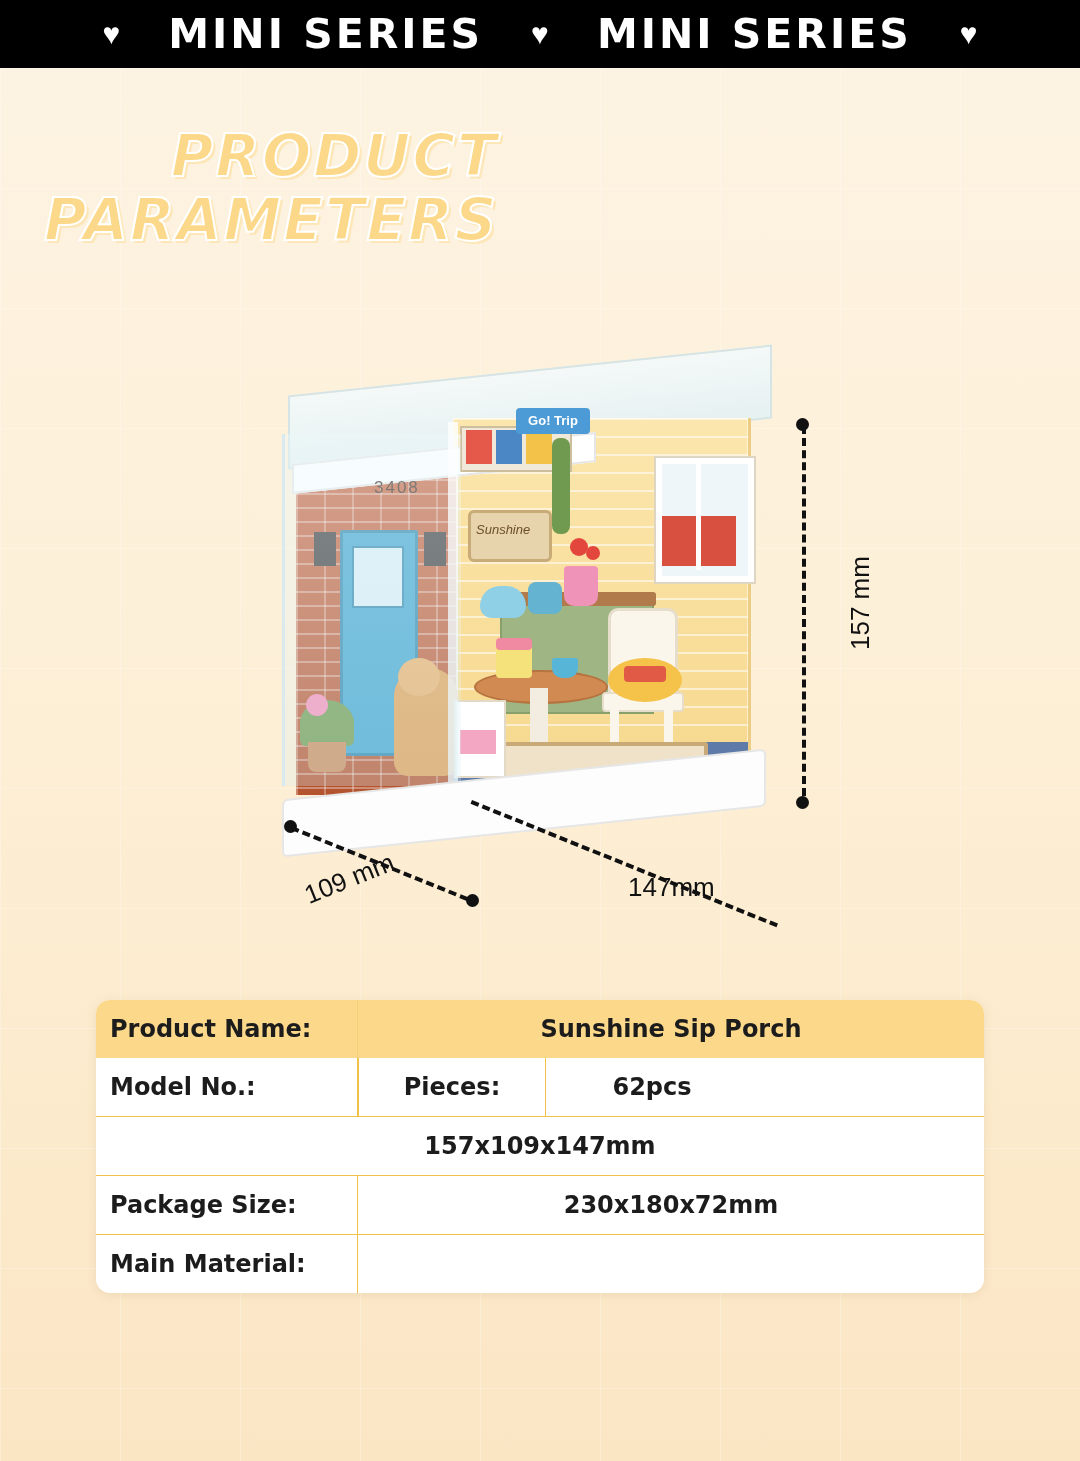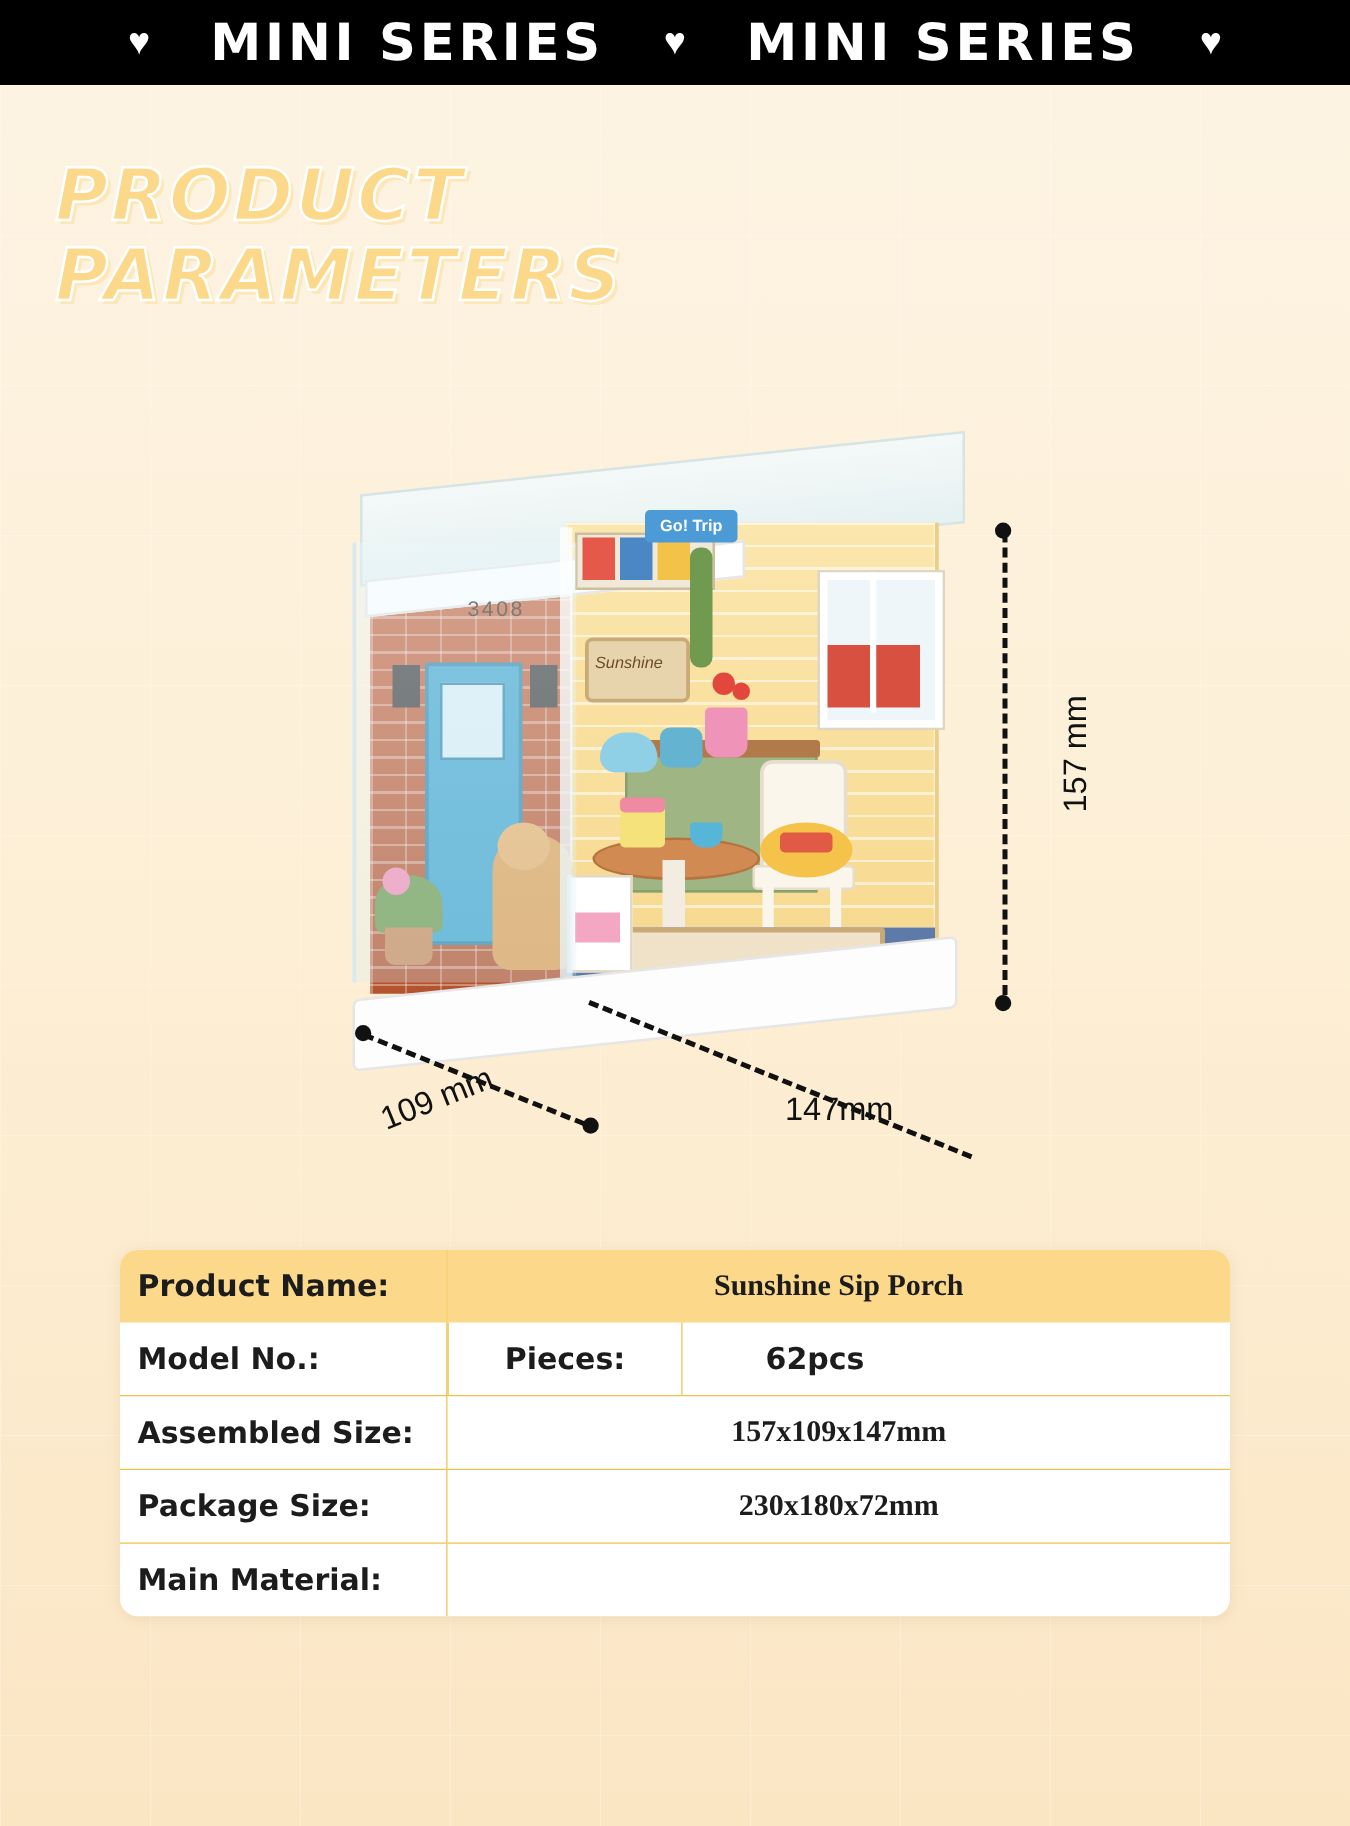--- a/index.html
+++ b/index.html
@@ -60,20 +60,21 @@
     background-size: 120px 120px;
     opacity: .55;
   }
 
   
   .heading {
     position: absolute;
     top: 124px;
     left: 44px;
     z-index: 3;
+    text-align: right;
   }
   .heading div {
     font-family: "DejaVu Sans", sans-serif;
     font-size: 58px;
     font-weight: bold;
     font-style: italic;
     letter-spacing: 2px;
     color: #fcd98a;
     line-height: 64px;
     -webkit-text-stroke: 2px #ffffff;
@@ -474,21 +475,20 @@
   .tcell.label {
     width: 262px;
     flex: none;
     border-right: 1.5px solid #f0c24a;
     justify-content: flex-start;
   }
   .trow.head .tcell.label { border-right: 1.5px solid #f3cf77; }
   .tcell.value {
     flex: 1;
     justify-content: center;
-    font-family: Liberation Serif, serif;
   }
   .tcell.mid-label {
     width: 188px;
     flex: none;
     border-left: 1.5px solid #f0c24a;
     border-right: 1.5px solid #f0c24a;
     justify-content: center;
   }
   .tcell.mid-value {
     width: 212px;
@@ -596,21 +596,20 @@
     <div class="tcell value">Sunshine Sip Porch</div>
   </div>
 
   <div class="trow">
     <div class="tcell label">Model No.:</div>
     <div class="tcell mid-label">Pieces:</div>
     <div class="tcell mid-value">62pcs</div>
   </div>
 
   <div class="trow">
-    <div class="tcell label">Assembled Size:</div>
     <div class="tcell value">157x109x147mm</div>
   </div>
 
   <div class="trow">
     <div class="tcell label">Package Size:</div>
     <div class="tcell value">230x180x72mm</div>
   </div>
 
   <div class="trow">
     <div class="tcell label">Main Material:</div>

